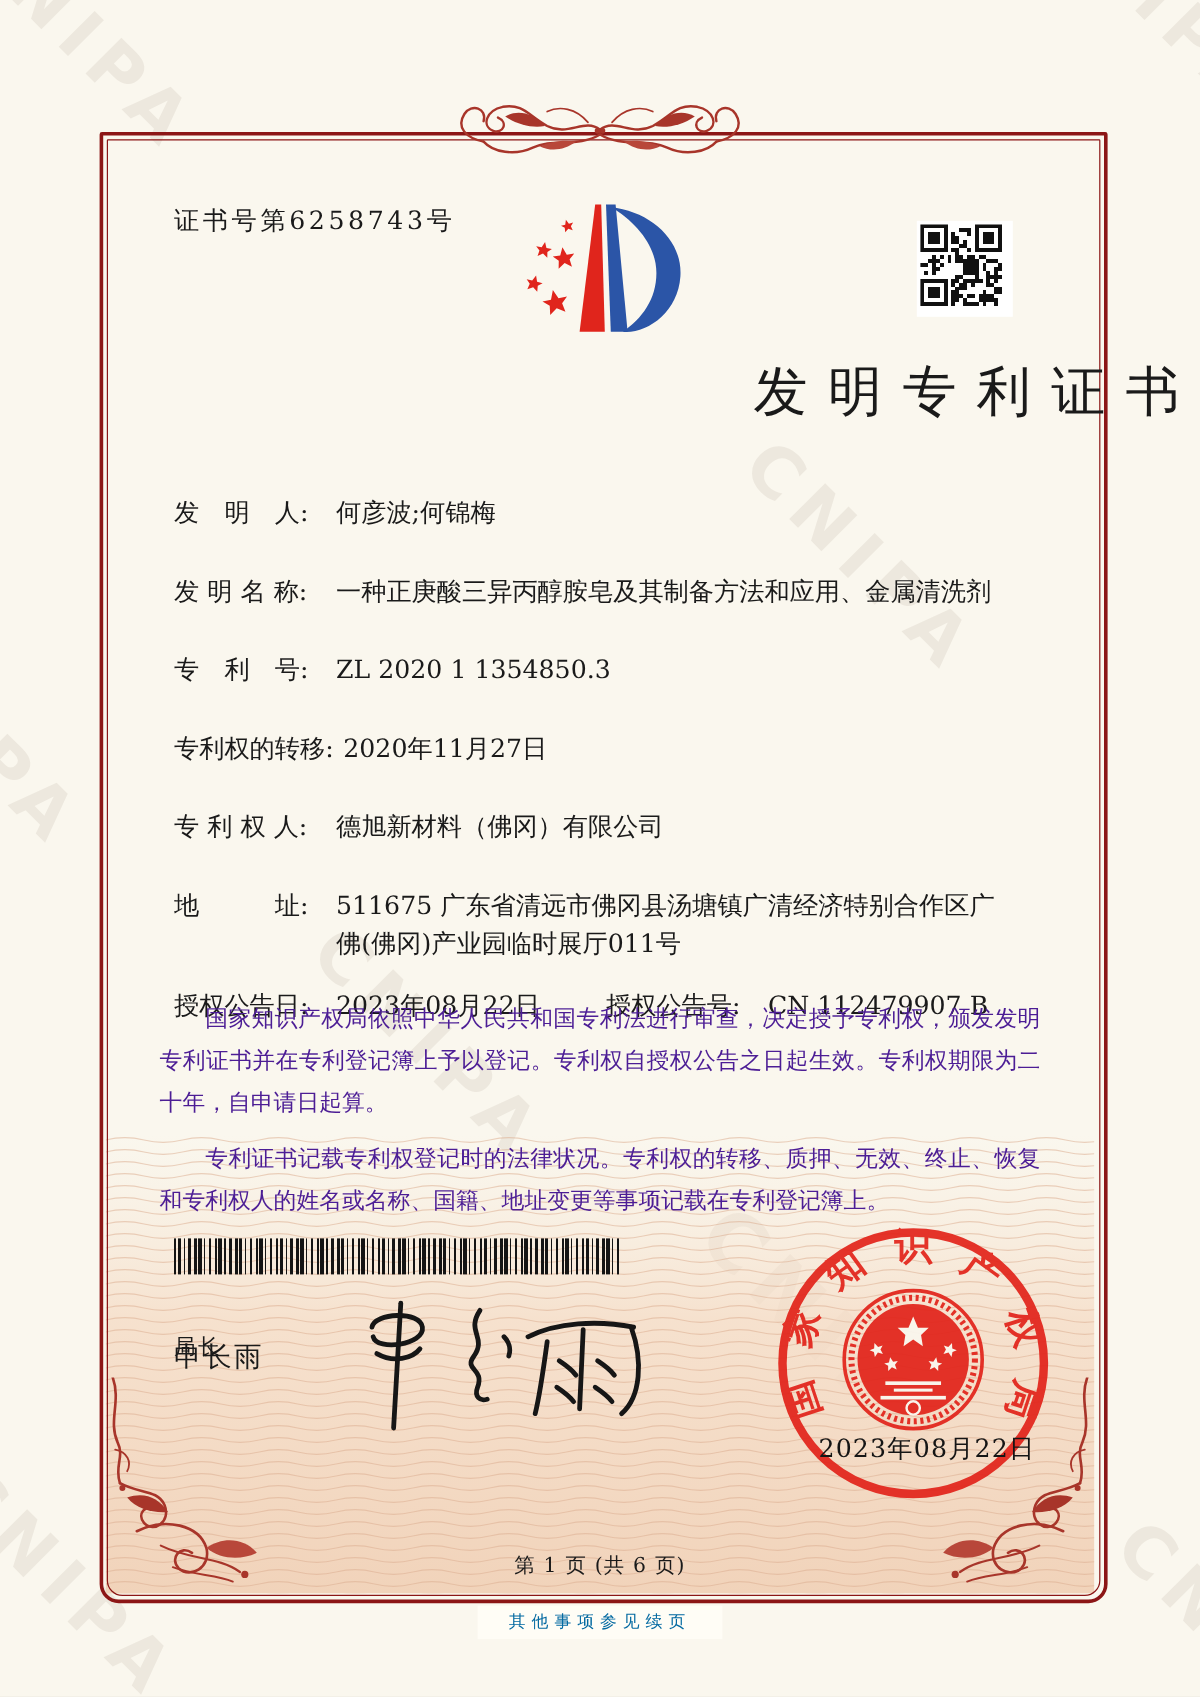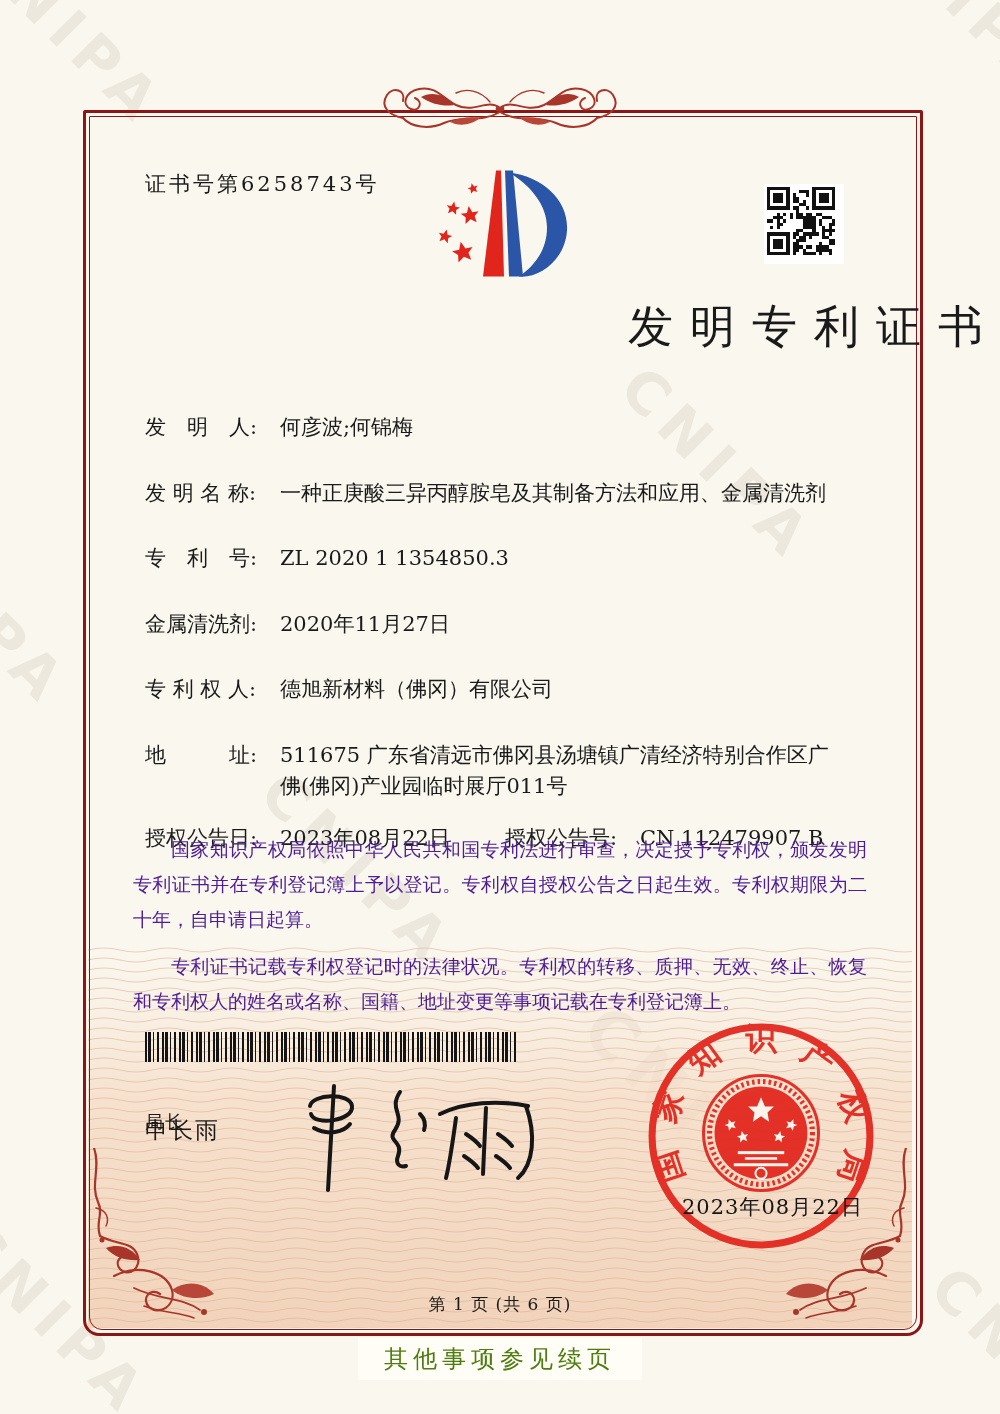--- a/index.html
+++ b/index.html
@@ -43,21 +43,21 @@
   .director-title{position:absolute;left:145px;top:1110px;font-size:18px;letter-spacing:2px;
                   font-family:"DejaVu Sans","Liberation Sans",sans-serif;}
   .director-name{position:absolute;left:145px;top:1115px;font-size:23px;letter-spacing:2px;
                  font-family:"DejaVu Sans","Liberation Sans",sans-serif;}
   .autograph{position:absolute;left:288px;top:1076px;width:256px;height:122px;}
   .seal{position:absolute;left:645px;top:1020px;width:232px;height:232px;}
   .seal-date{position:absolute;left:682px;top:1193px;font-size:21px;letter-spacing:1px;color:#151515;}
   .page-info{position:absolute;left:0;top:1293px;width:100%;text-align:center;font-size:17px;letter-spacing:1px;}
   .continuation{position:absolute;left:0;top:1338px;width:100%;text-align:center;}
   .continuation span{display:inline-block;background:#fffdf6;padding:5px 26px;
-                     font-size:24px;letter-spacing:5px;color:#4d7c0f;}
+                     font-size:14px;letter-spacing:5px;color:#0369a1;}
   
   .orn-top{position:absolute;left:350px;top:78px;width:300px;height:62px;}
   .orn-bl{position:absolute;left:86px;top:1148px;width:176px;height:180px;}
   .orn-br{position:absolute;left:738px;top:1148px;width:176px;height:180px;transform:scaleX(-1);}
 </style>
 </head>
 <body>
 
 <div class="page">
 
@@ -301,21 +301,21 @@
     </div>
     <div class="frow">
       <span class="lbl">发 明 名 称:</span>
       <span class="val">一种正庚酸三异丙醇胺皂及其制备方法和应用、金属清洗剂</span>
     </div>
     <div class="frow">
       <span class="lbl">专　利　号:</span>
       <span class="val">ZL 2020 1 1354850.3</span>
     </div>
     <div class="frow">
-      <span class="lbl">金属清洗剂:</span>
+      <span class="lbl">专利权的转移:</span>
       <span class="val">2020年11月27日</span>
     </div>
     <div class="frow">
       <span class="lbl">专 利 权 人:</span>
       <span class="val">德旭新材料（佛冈）有限公司</span>
     </div>
     <div class="frow addr">
       <span class="lbl">地　　　址:</span>
       <span class="val">511675 广东省清远市佛冈县汤塘镇广清经济特别合作区广佛(佛冈)产业园临时展厅011号</span>
     </div>

